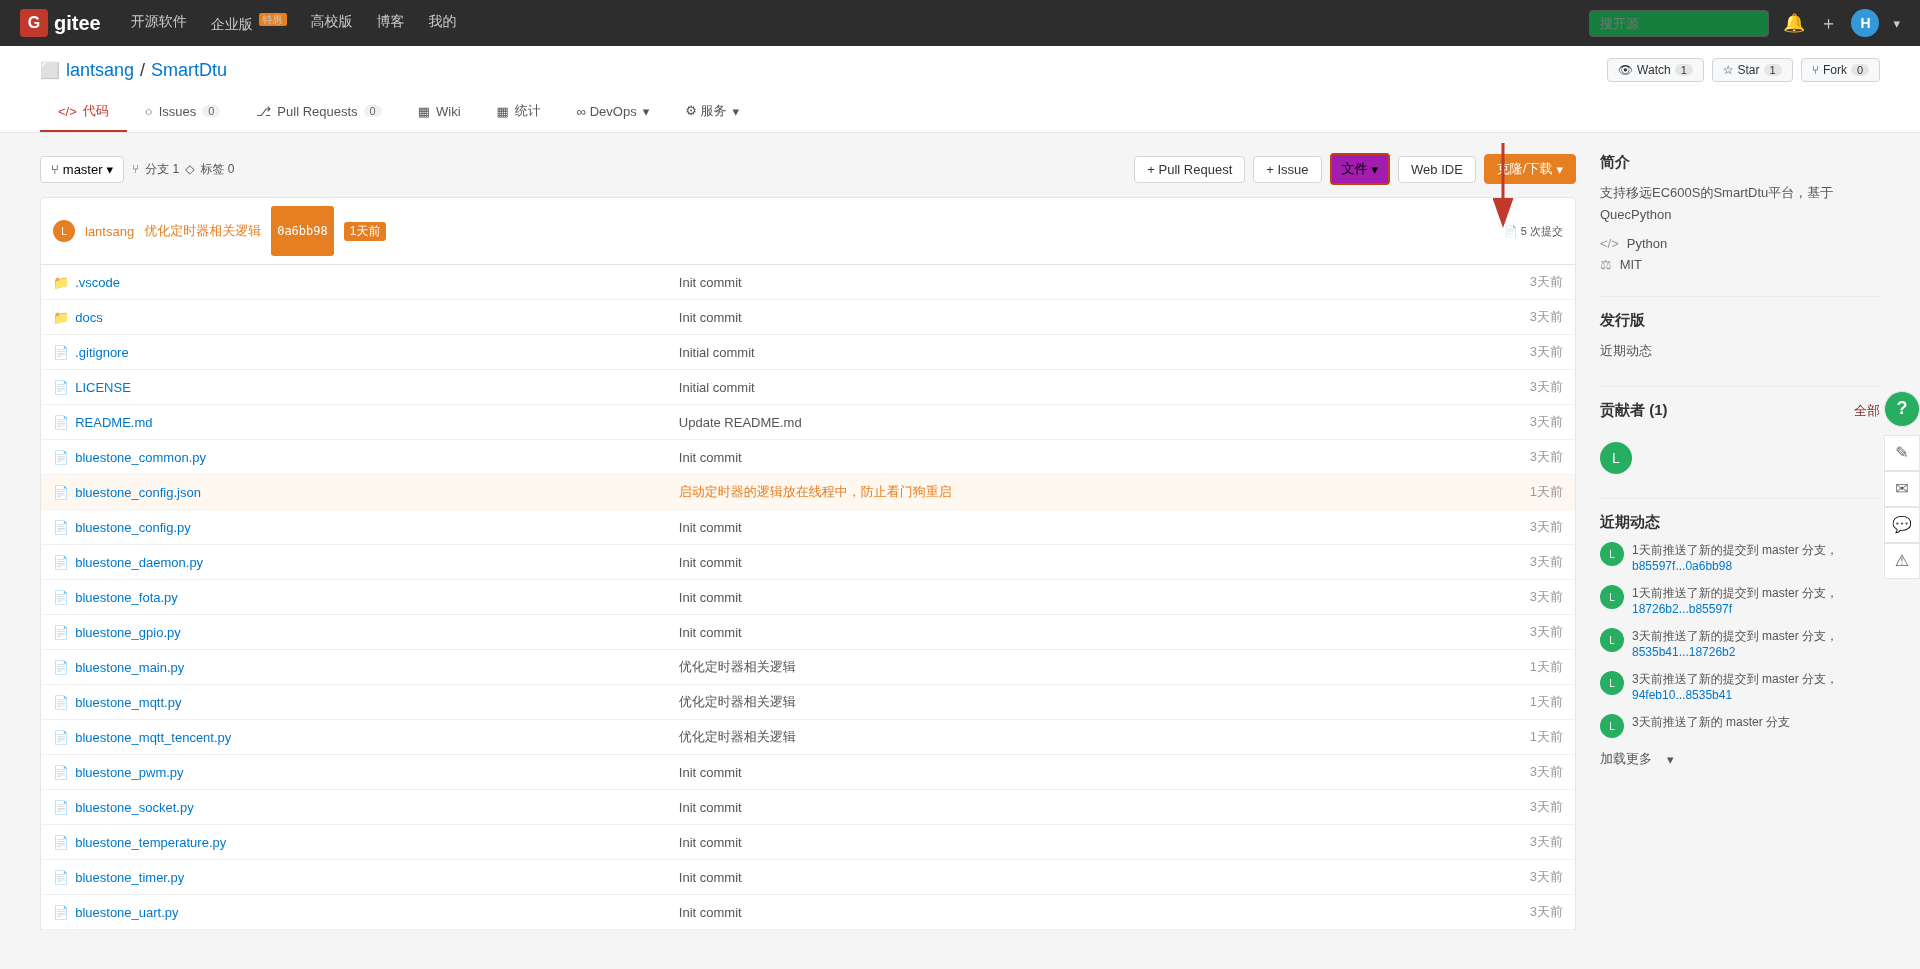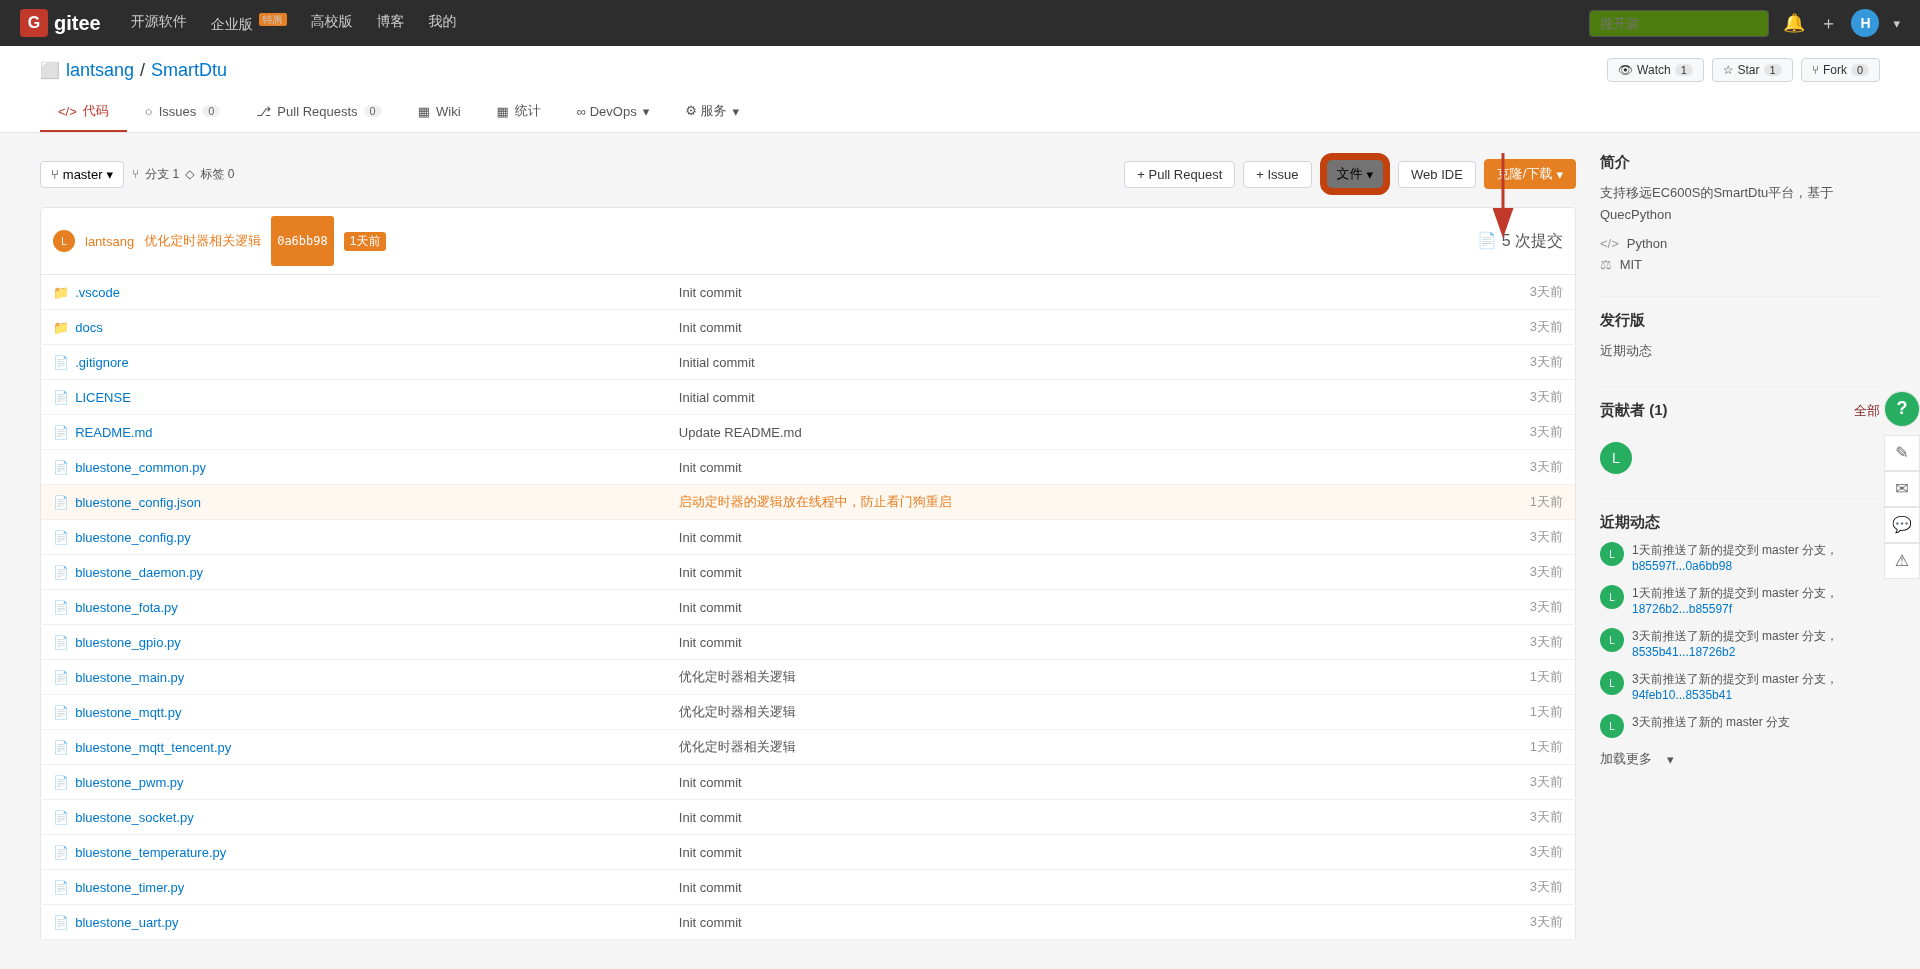--- a/index.html
+++ b/index.html
@@ -54,21 +54,21 @@
       margin-left: 2px;
       vertical-align: super;
     }
     .top-nav-right {
       margin-left: auto;
       display: flex;
       align-items: center;
       gap: 14px;
     }
     .search-box {
-      background: #4d7c0f;
+      background: #15803d;
       border: 1px solid #555;
       border-radius: 4px;
       color: #ccc;
       padding: 5px 10px;
       width: 180px;
       font-size: 13px;
     }
     .nav-icon {
       color: #ccc;
       font-size: 18px;
@@ -211,24 +211,24 @@
       padding: 5px 12px;
       background: #e67e22;
       font-size: 13px;
       cursor: pointer;
       color: #fff;
       display: flex;
       align-items: center;
       gap: 4px;
     }
     .file-dropdown {
-      border: 7px solid #c2410c;
-      border-radius: 12px;
+      border: 2px solid #c2410c;
+      border-radius: 4px;
       padding: 5px 10px;
-      background: #737373;
+      background: #a21caf;
       font-size: 13px;
       cursor: pointer;
       display: flex;
       align-items: center;
       gap: 4px;
     }
     .web-ide-btn {
       border: 1px solid #d1d5db;
       border-radius: 4px;
       padding: 5px 12px;
@@ -277,21 +277,21 @@
     .commit-bar .commit-time {
       background: #e67e22;
       color: #fff;
       border-radius: 3px;
       padding: 1px 6px;
       font-size: 12px;
     }
     .commit-bar .commit-count {
       margin-left: auto;
       color: #555;
-      font-size: 16px;
+      font-size: 11px;
     }
 
     
     .file-table {
       width: 100%;
       border-collapse: collapse;
       background: #fff;
       border: 1px solid #e5e5e5;
       border-top: none;
     }

